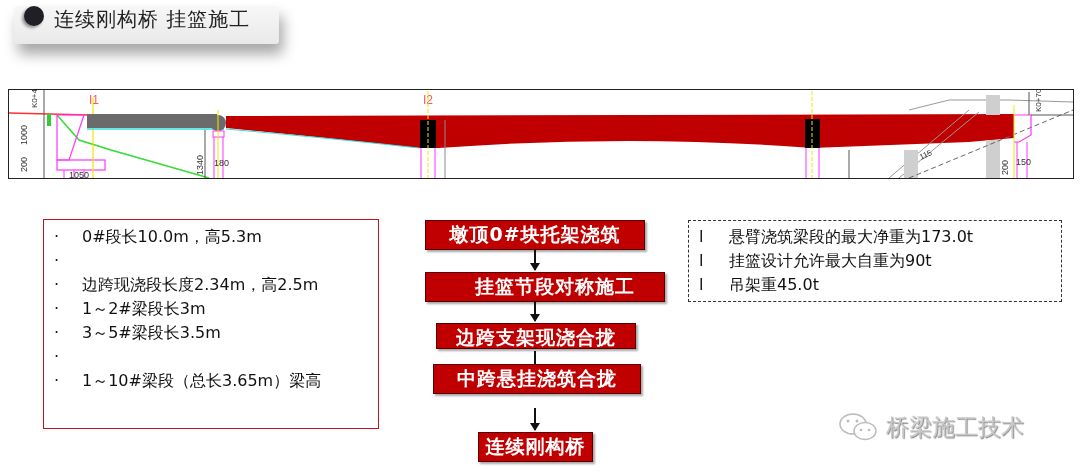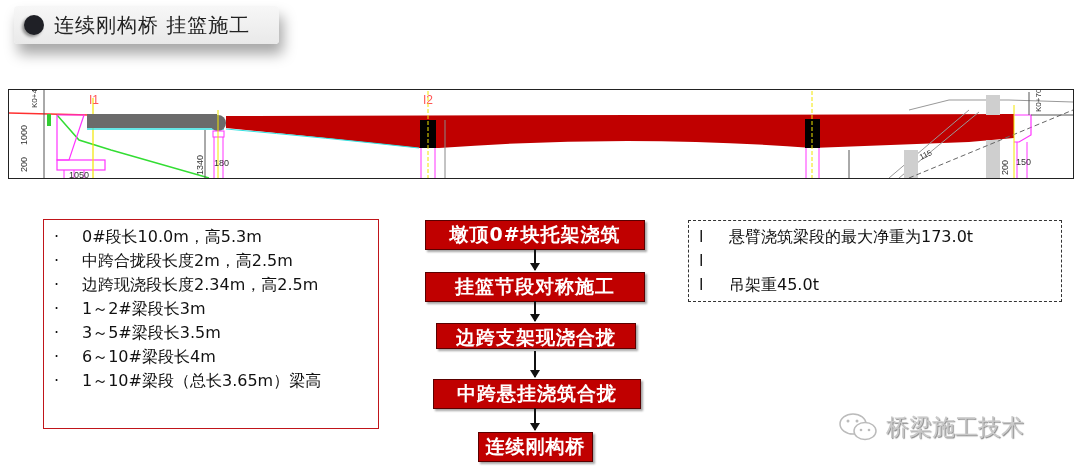--- a/index.html
+++ b/index.html
@@ -6,21 +6,21 @@
   body {
     width: 1080px; height: 473px; position: relative; overflow: hidden;
     background: #ffffff;
     font-family: "DejaVu Sans", "Liberation Sans", sans-serif;
   }
   .title-bar {
     position: absolute; left: 14px; top: 6px; width: 265px; height: 38px;
     background: linear-gradient(#f7f7f7, #e9e9e9);
     border-radius: 4px;
     box-shadow: 4px 10px 14px rgba(0,0,0,0.35);
-    display: flex; align-items: center;
+    display: flex; align-items: flex-start;
   }
   .title-dot {
     width: 20px; height: 20px; border-radius: 50%;
     background: #1f2026; margin-left: 10px; margin-right: 10px;
     box-shadow: -2px 2px 3px rgba(0,0,0,0.4);
   }
   .title-text { font-size: 20px; color: #222; letter-spacing: 1px; }
 
   .drawing {
     position: absolute; left: 8px; top: 89px; width: 1064px; height: 88px;
@@ -139,66 +139,65 @@
   </svg>
 </div>
 
 <div class="spec-box">
   <div class="spec-item">
       <span class="bullet">·</span>
       <span>0#段长10.0m，高5.3m</span>
     </div>
   <div class="spec-item">
       <span class="bullet">·</span>
-      <span>中跨合拢段长度2m，高2.5m</span>
     </div>
   <div class="spec-item">
       <span class="bullet">·</span>
       <span>边跨现浇段长度2.34m，高2.5m</span>
     </div>
   <div class="spec-item">
       <span class="bullet">·</span>
       <span>1～2#梁段长3m</span>
     </div>
   <div class="spec-item">
       <span class="bullet">·</span>
       <span>3～5#梁段长3.5m</span>
     </div>
   <div class="spec-item">
       <span class="bullet">·</span>
-      <span>6～10#梁段长4m</span>
     </div>
   <div class="spec-item">
       <span class="bullet">·</span>
       <span>1～10#梁段（总长3.65m）梁高</span>
     </div>
   <div class="spec-item">
       <span class="bullet"></span>
     </div>
 </div>
 
 <div class="flow-box" style="left:425px; top:220px; width:218px; height:28px;">墩顶0#块托架浇筑</div>
 <div class="arrow" style="left:534px; top:249px; height:21px;"></div>
-<div class="flow-box" style="left:425px; top:272px; width:218px; height:28px;">挂篮节段对称施工</div>
+<div class="flow-box" style="left:425px; top:272px; width:218px; height:28px;padding-left:20px;">挂篮节段对称施工</div>
 <div class="arrow" style="left:534px; top:301px; height:20px;"></div>
 <div class="flow-box" style="left:436px; top:323px; width:200px; height:26px; align-items:flex-start; line-height:20px; padding-top:12px; box-sizing:border-box;">
   <span style="display:block; width:170px; margin-top:-9px; word-break:break-all;">边跨支架现浇合拢</span>
 </div>
 <div class="arrow" style="left:534px; top:351px; height:26px;"></div>
-<div class="flow-box" style="left:433px; top:379px; width:206px; height:28px;font-family:Liberation Serif, serif;">中跨悬挂浇筑合拢</div>
+<div class="flow-box" style="left:433px; top:364px; width:206px; height:28px;font-family:Liberation Serif, serif;">中跨悬挂浇筑合拢</div>
 <div class="arrow" style="left:534px; top:408px; height:22px;"></div>
 <div class="flow-box" style="left:478px; top:432px; width:113px; height:28px;">连续刚构桥</div>
 
 <div class="weight-box">
   <div class="weight-item">
       <span class="bullet">l</span>
       <span>悬臂浇筑梁段的最大净重为173.0t</span>
     </div>
   <div class="weight-item">
       <span class="bullet">l</span>
+      <span>挂篮设计允许最大自重为90t</span>
     </div>
   <div class="weight-item">
       <span class="bullet">l</span>
       <span>吊架重45.0t</span>
     </div>
 </div>
 
 <div class="watermark">
   <svg width="42" height="32" viewBox="0 0 42 32">
     <ellipse cx="15" cy="13" rx="13" ry="10" fill="none" stroke="#bbb" stroke-width="1.5"></ellipse>

